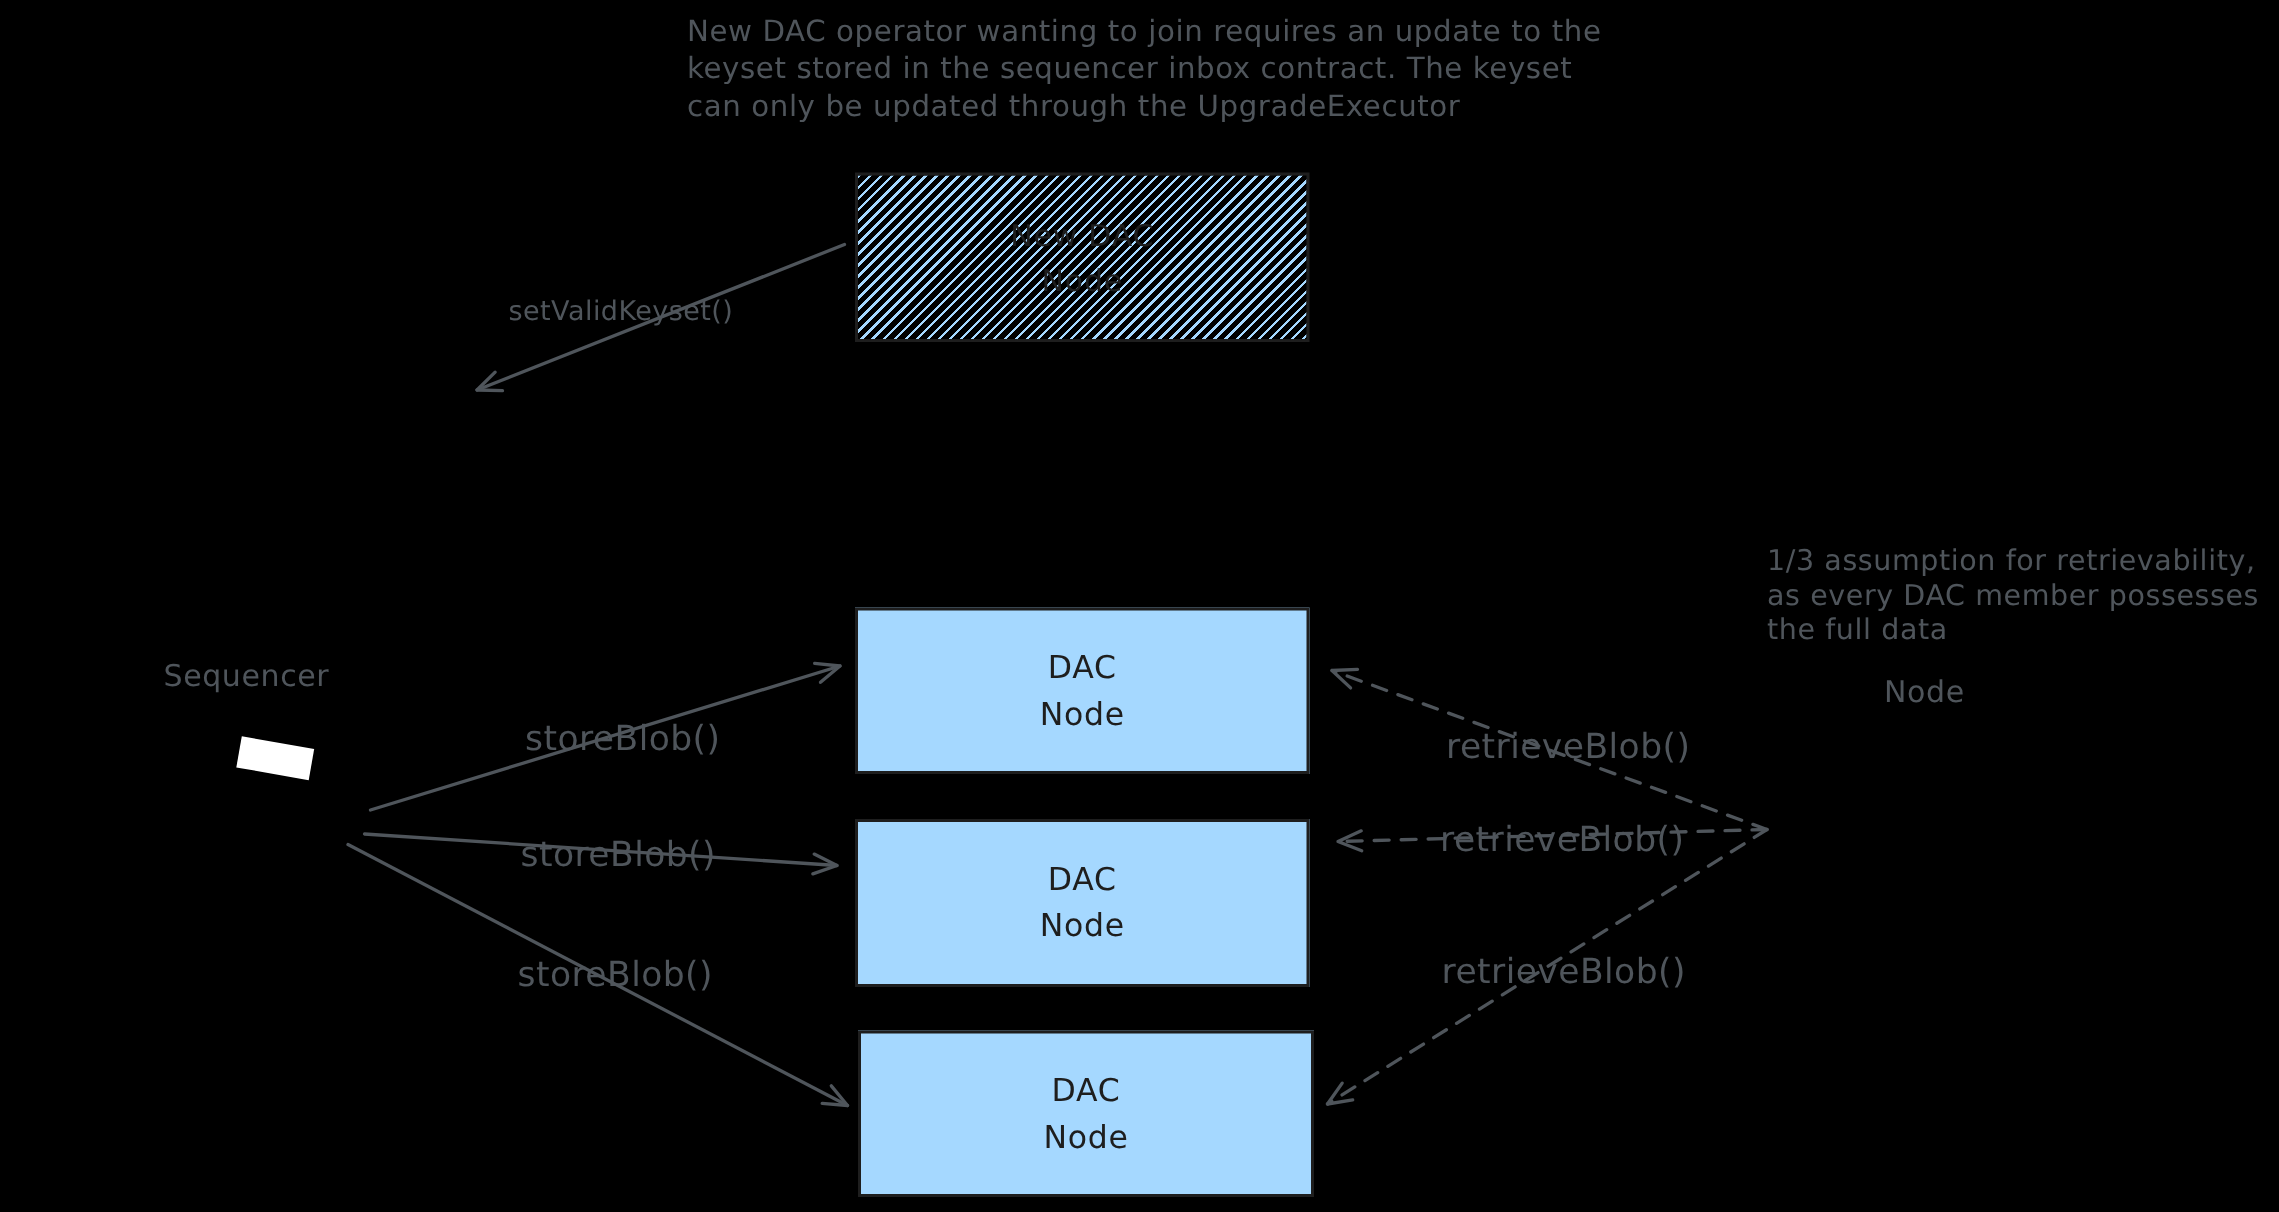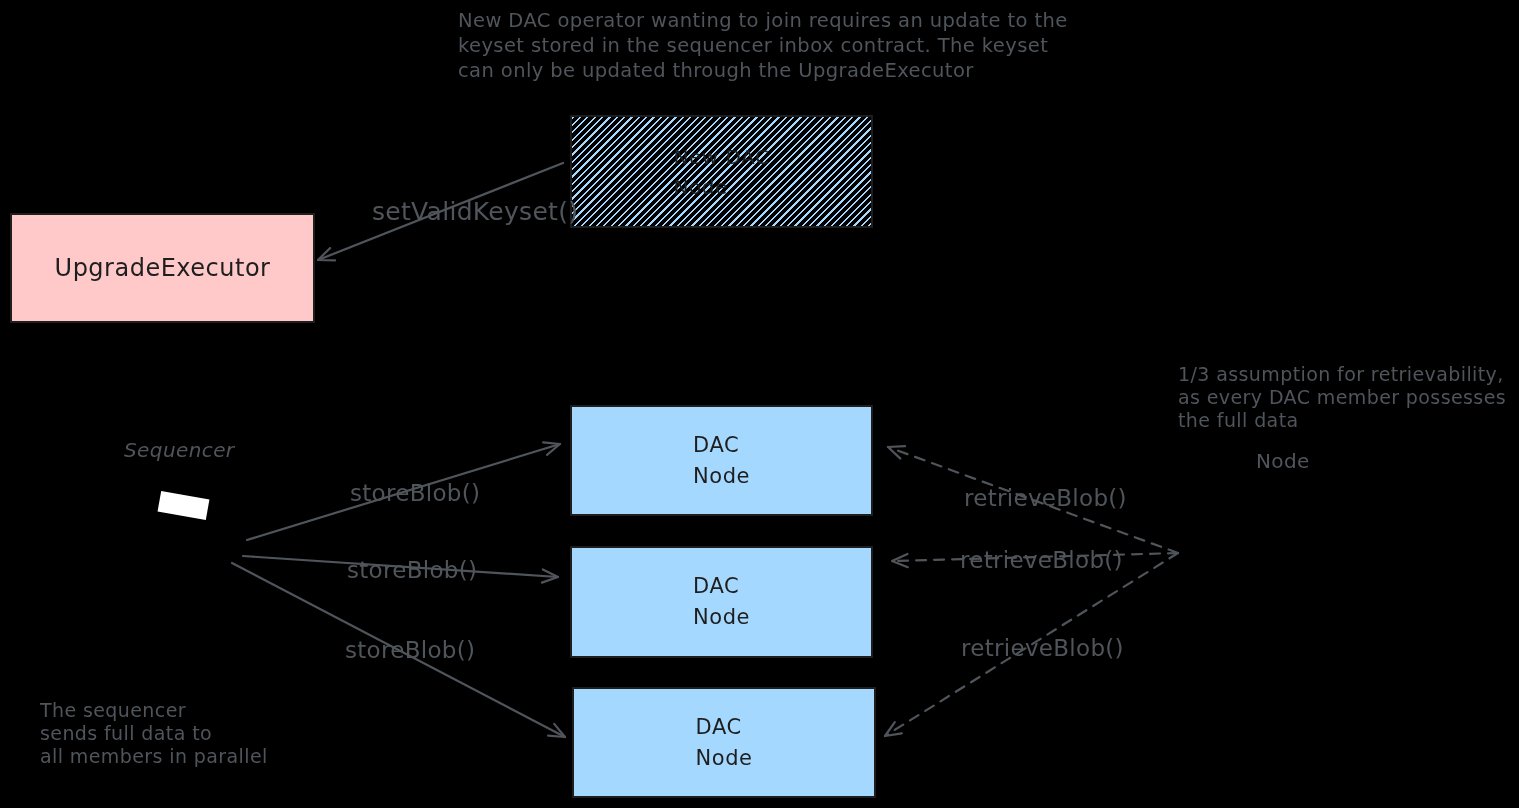--- a/index.html
+++ b/index.html
@@ -31,43 +31,43 @@
     font-size:23px;letter-spacing:.3px;white-space:nowrap;
   }
   .actor-label{
     position:absolute;z-index:2;color:var(--stroke-gray);
     font-size:20px;letter-spacing:.4px;white-space:nowrap;
   }
   .node{
     position:absolute;z-index:2;box-sizing:border-box;
     border:2px solid var(--ink-black);
     display:flex;align-items:center;justify-content:center;
-    text-align:left;color:var(--ink-black);
+    text-align:center;color:var(--ink-black);
     white-space:pre-line;
   }
   .node-pink{background:var(--pink-fill);font-size:24px;letter-spacing:.5px;}
   .node-blue{background:var(--blue-fill);font-size:21px;line-height:31px;letter-spacing:.5px;}
   .node-hatched{
     background:repeating-linear-gradient(135deg,var(--blue-fill) 0 1.6px,transparent 1.6px 5.2px);
     font-size:20px;line-height:30px;letter-spacing:.5px;
   }
   #upgrade-executor{left:10px;top:213px;width:305px;height:110px;}
   #new-dac-node{left:570px;top:115px;width:303px;height:113px;}
   #dac-node-1{left:570px;top:405px;width:303px;height:111px;}
   #dac-node-2{left:570px;top:546px;width:303px;height:112px;}
   #dac-node-3{left:572px;top:687px;width:304px;height:111px;}
 
   #top-note{left:458px;top:8px;width:660px;}
   #assumption-note{left:1178px;top:331px;width:330px;font-size:19px;line-height:23px;margin-top:32px;}
   #parallel-note{left:40px;top:699px;width:260px;font-size:19px;line-height:23px;}
 
-  #sequencer-label{left:124px;top:438px;font-style:italic;}
+  #sequencer-label{left:109px;top:438px;}
   #user-label{left:1256px;top:449px;}
 
-  #label-setvalidkeyset{left:372px;top:197px;font-size:25px;}
+  #label-setvalidkeyset{left:339px;top:197px;font-size:18px;}
   #label-storeblob-1{left:350px;top:480px;}
   #label-storeblob-2{left:347px;top:557px;}
   #label-storeblob-3{left:345px;top:637px;}
   #label-retrieveblob-1{left:964px;top:485px;}
   #label-retrieveblob-2{left:960px;top:547px;}
   #label-retrieveblob-3{left:961px;top:635px;}
 
   #sequencer-rect{
     position:absolute;z-index:2;left:159px;top:495px;width:49px;height:21px;
     background:var(--white);transform:rotate(10deg);
@@ -97,23 +97,20 @@
 
   <div id="top-note" class="note">New DAC operator wanting to join requires an update to the
 keyset stored in the sequencer inbox contract. The keyset
 can only be updated through the UpgradeExecutor</div>
 
   <div id="new-dac-node" class="node node-hatched">
     <span>New DAC
 Node</span>
   </div>
 
-  <div id="upgrade-executor" class="node node-pink">
-    <span>UpgradeExecutor</span>
-  </div>
 
   <div id="label-setvalidkeyset" class="edge-label">setValidKeyset()</div>
 
   <div id="sequencer-label" class="actor-label">Sequencer</div>
   <div id="sequencer-rect"></div>
 
   <div id="dac-node-1" class="node node-blue">
     <span>DAC
 Node</span>
   </div>
@@ -132,17 +129,14 @@
 
   <div id="label-retrieveblob-1" class="edge-label">retrieveBlob()</div>
   <div id="label-retrieveblob-2" class="edge-label">retrieveBlob()</div>
   <div id="label-retrieveblob-3" class="edge-label">retrieveBlob()</div>
 
   <div id="assumption-note" class="note">1/3 assumption for retrievability,
 as every DAC member possesses
 the full data</div>
   <div id="user-label" class="actor-label">Node</div>
 
-  <div id="parallel-note" class="note">The sequencer
-sends full data to
-all members in parallel</div>
 
 </div>
 
 </body></html>

